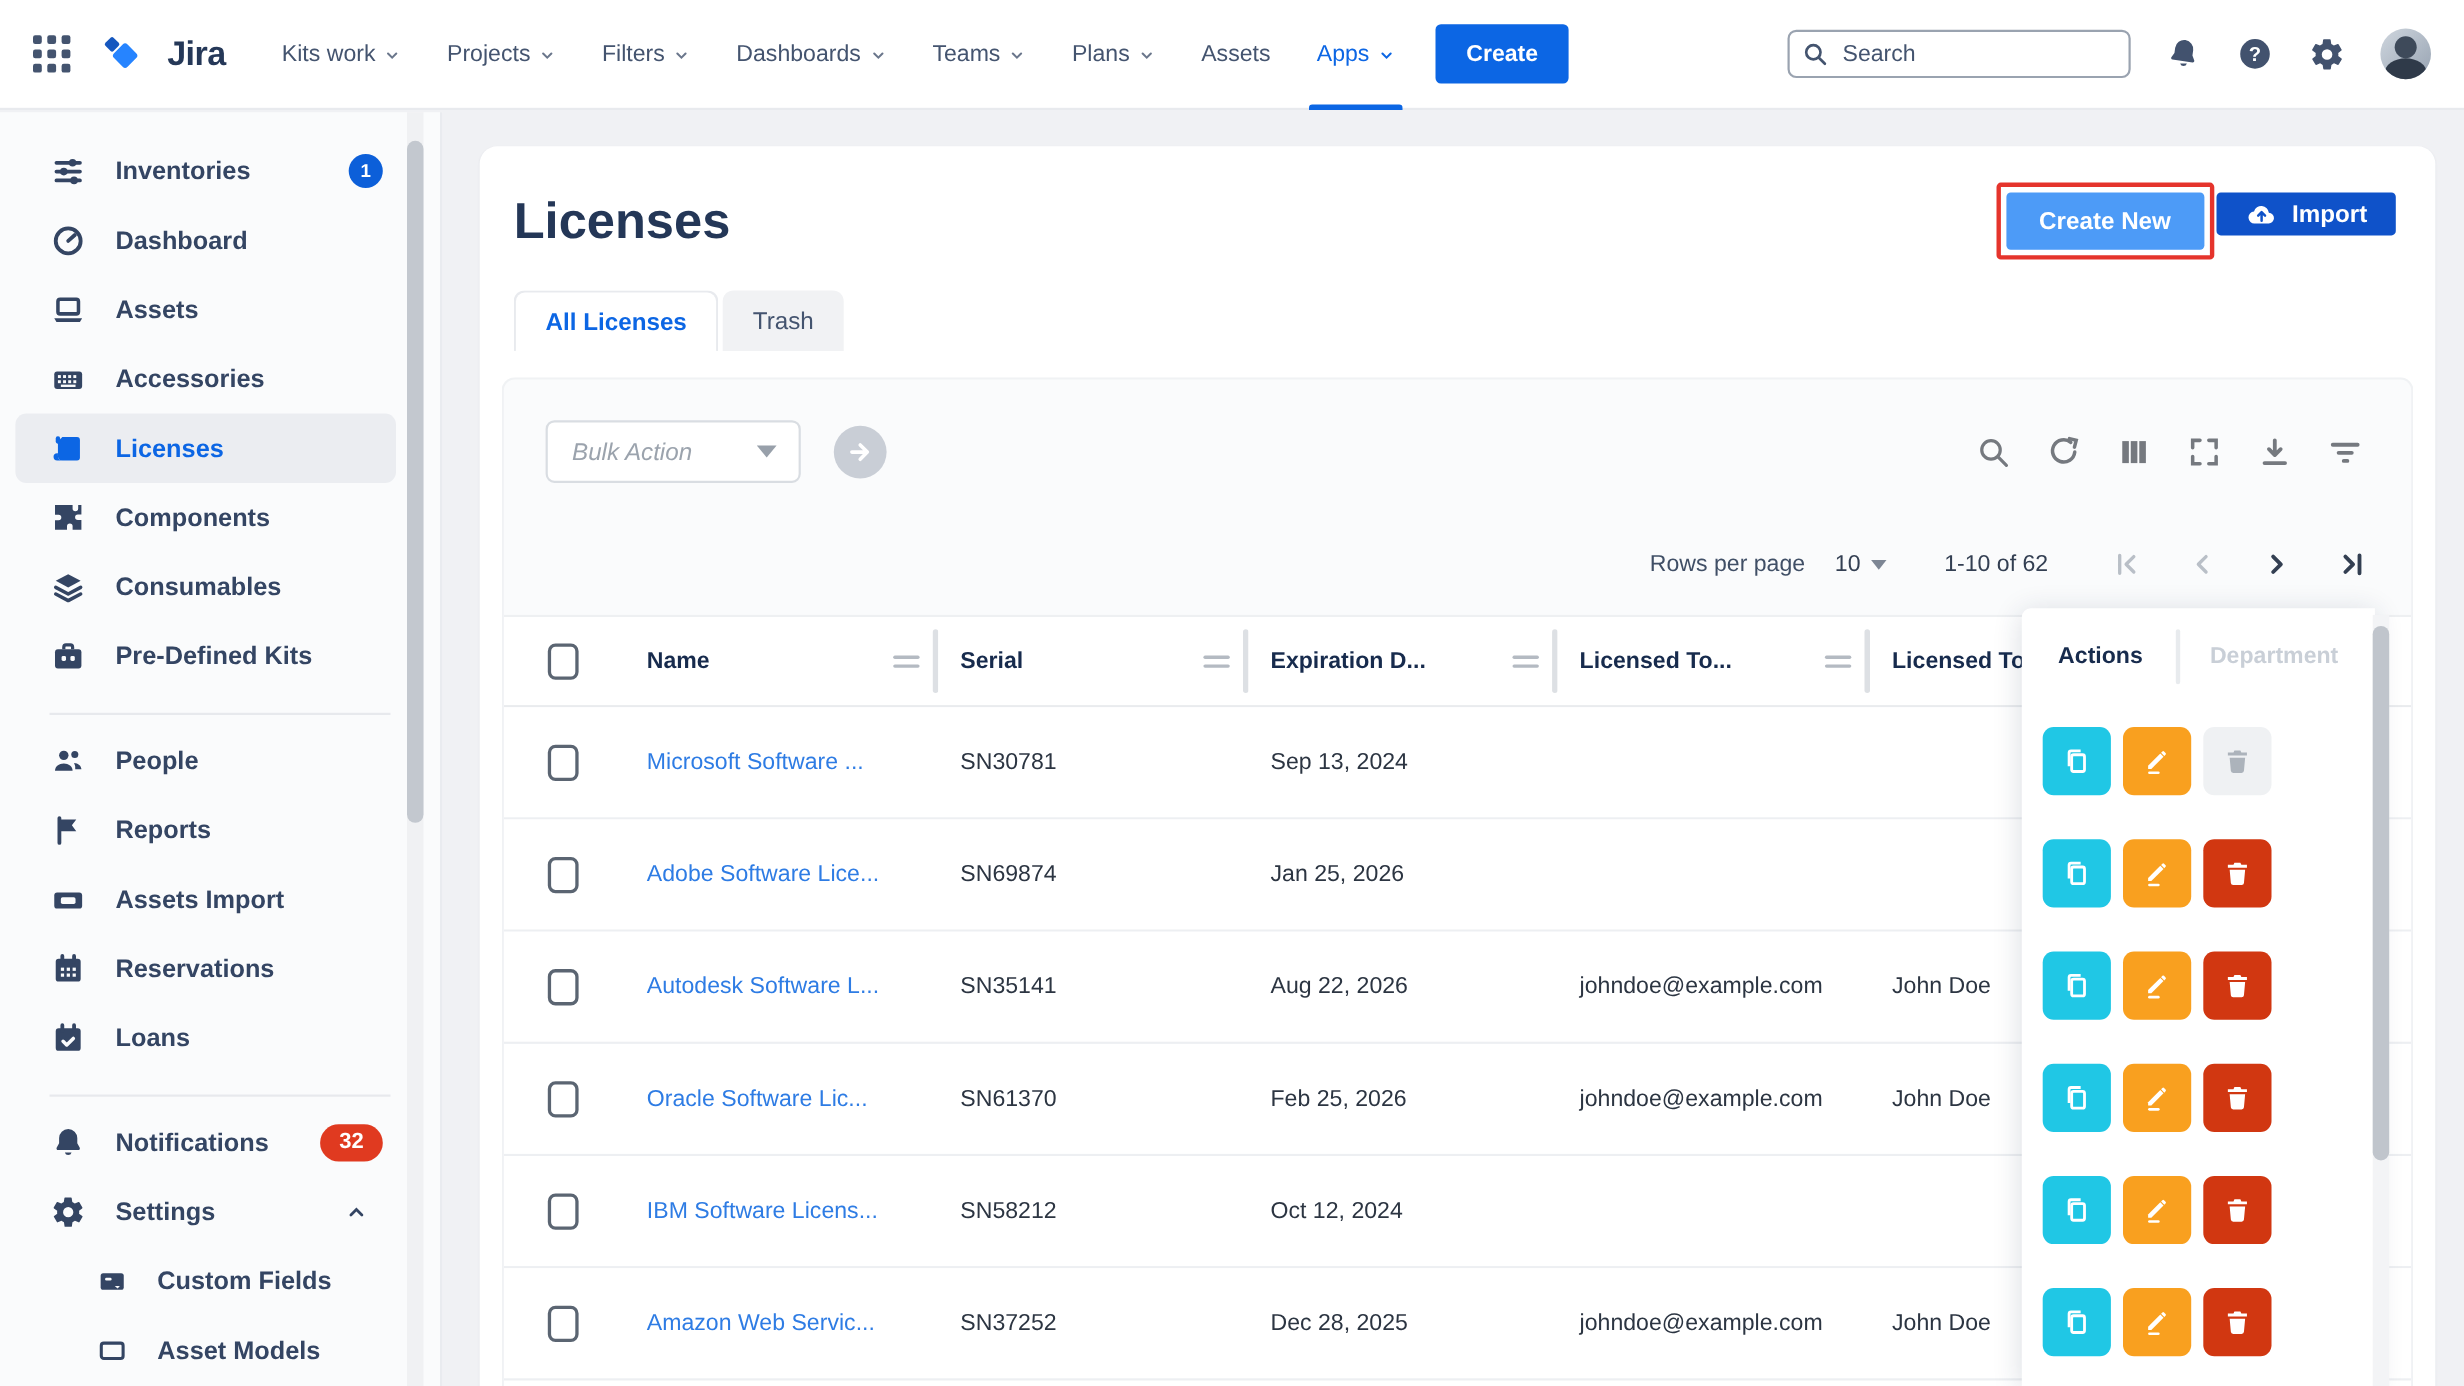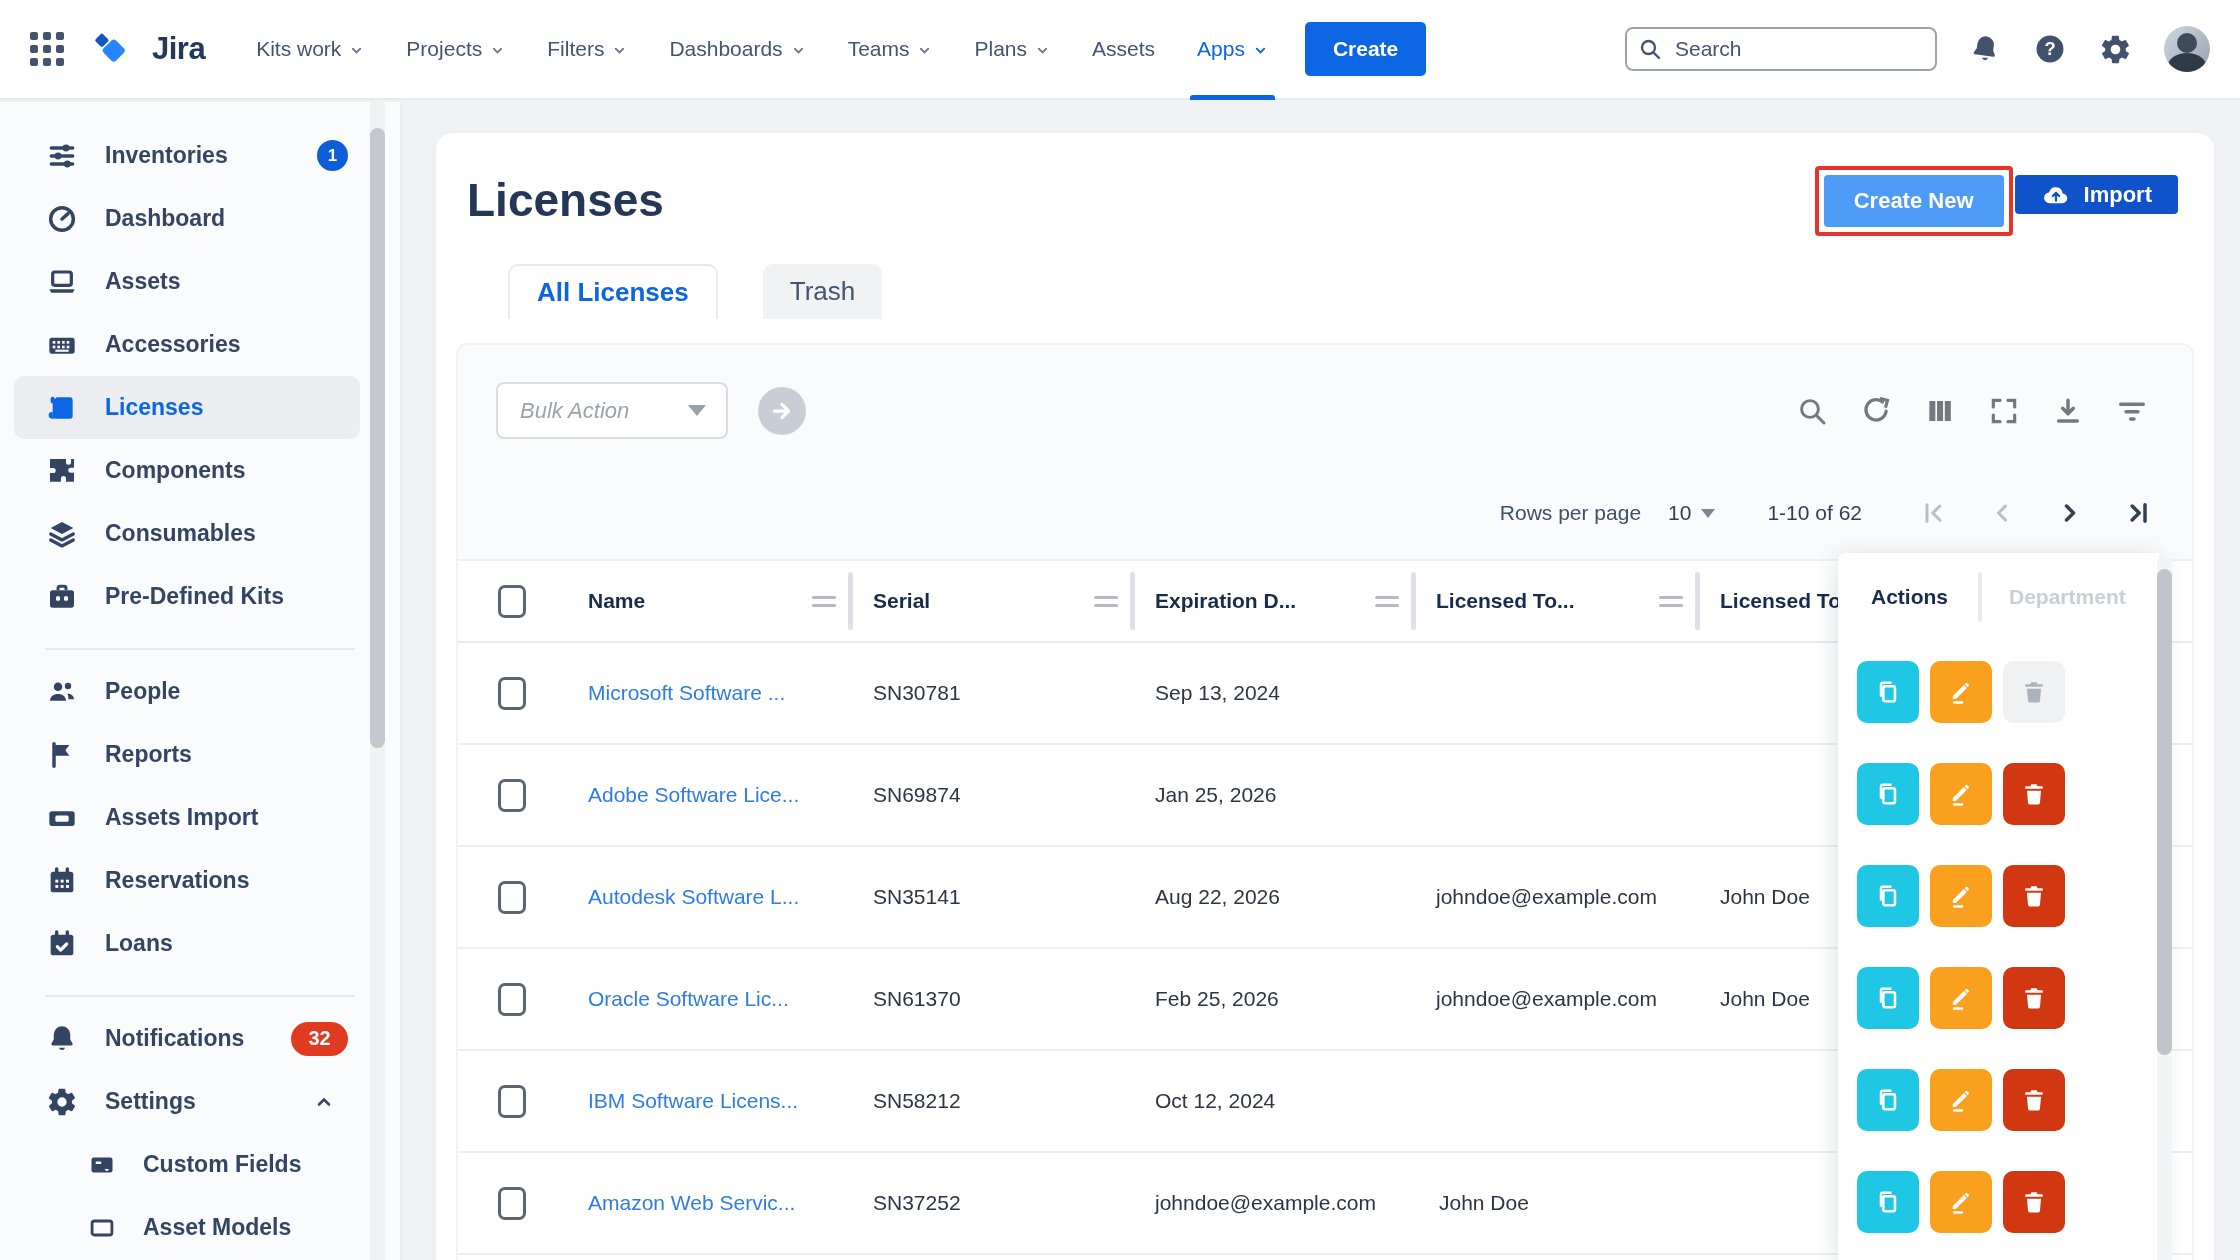--- a/index.html
+++ b/index.html
@@ -99,21 +99,21 @@
     border-radius:4px; padding:13px 30px; cursor:pointer;
   }
   .btn-import {
     margin-left:2px; margin-top:9px; background:#0F52C9; color:#fff; font-size:22px; font-weight:700;
     border:none; border-radius:4px; padding:12px 26px; cursor:pointer;
     display:flex; align-items:center; gap:13px; height:39px;
   }
   .tabs { position:absolute; left:31px; top:131px; display:flex; gap:4px; }
   .tab {
     height:55px; padding:4px 27px; display:flex; align-items:center;
-    font-size:26px; font-weight:700; border-radius:10px 10px 0 0; cursor:pointer;margin-left:41px;
+    font-size:22px; font-weight:700; border-radius:10px 10px 0 0; cursor:pointer;
   }
   .tab.active { background:#fff; color:#0C66E4; border:2px solid #E8EAEE; border-bottom:none; }
   .tab.inactive { background:#F1F2F4; color:#44546F; font-weight:500; }
 
   
   .panel {
     position:absolute; left:20px; top:210px; width:1738px; bottom:0;
     background:#FAFBFC; border:2px solid #F0F2F4; border-bottom:none;
     border-radius:12px 12px 0 0; overflow:hidden;
   }
@@ -711,20 +711,23 @@
         <div class="trow">
           <div class="cell col-check">
               <span class="checkbox"></span>
             </div>
           <div class="cell col-name">
               <span class="cell-link">Amazon Web Servic...</span>
             </div>
           <div class="cell col-serial">
               <span class="cell-text">SN37252</span>
             </div>
+          <div class="cell col-exp">
+              <span class="cell-text">Dec 28, 2025</span>
+            </div>
           <div class="cell col-email">
               <span class="cell-text">johndoe@example.com</span>
             </div>
           <div class="cell col-lic2">
               <span class="cell-text">John Doe</span>
             </div>
         </div>
       </div>
 
       <div class="actions-overlay">

